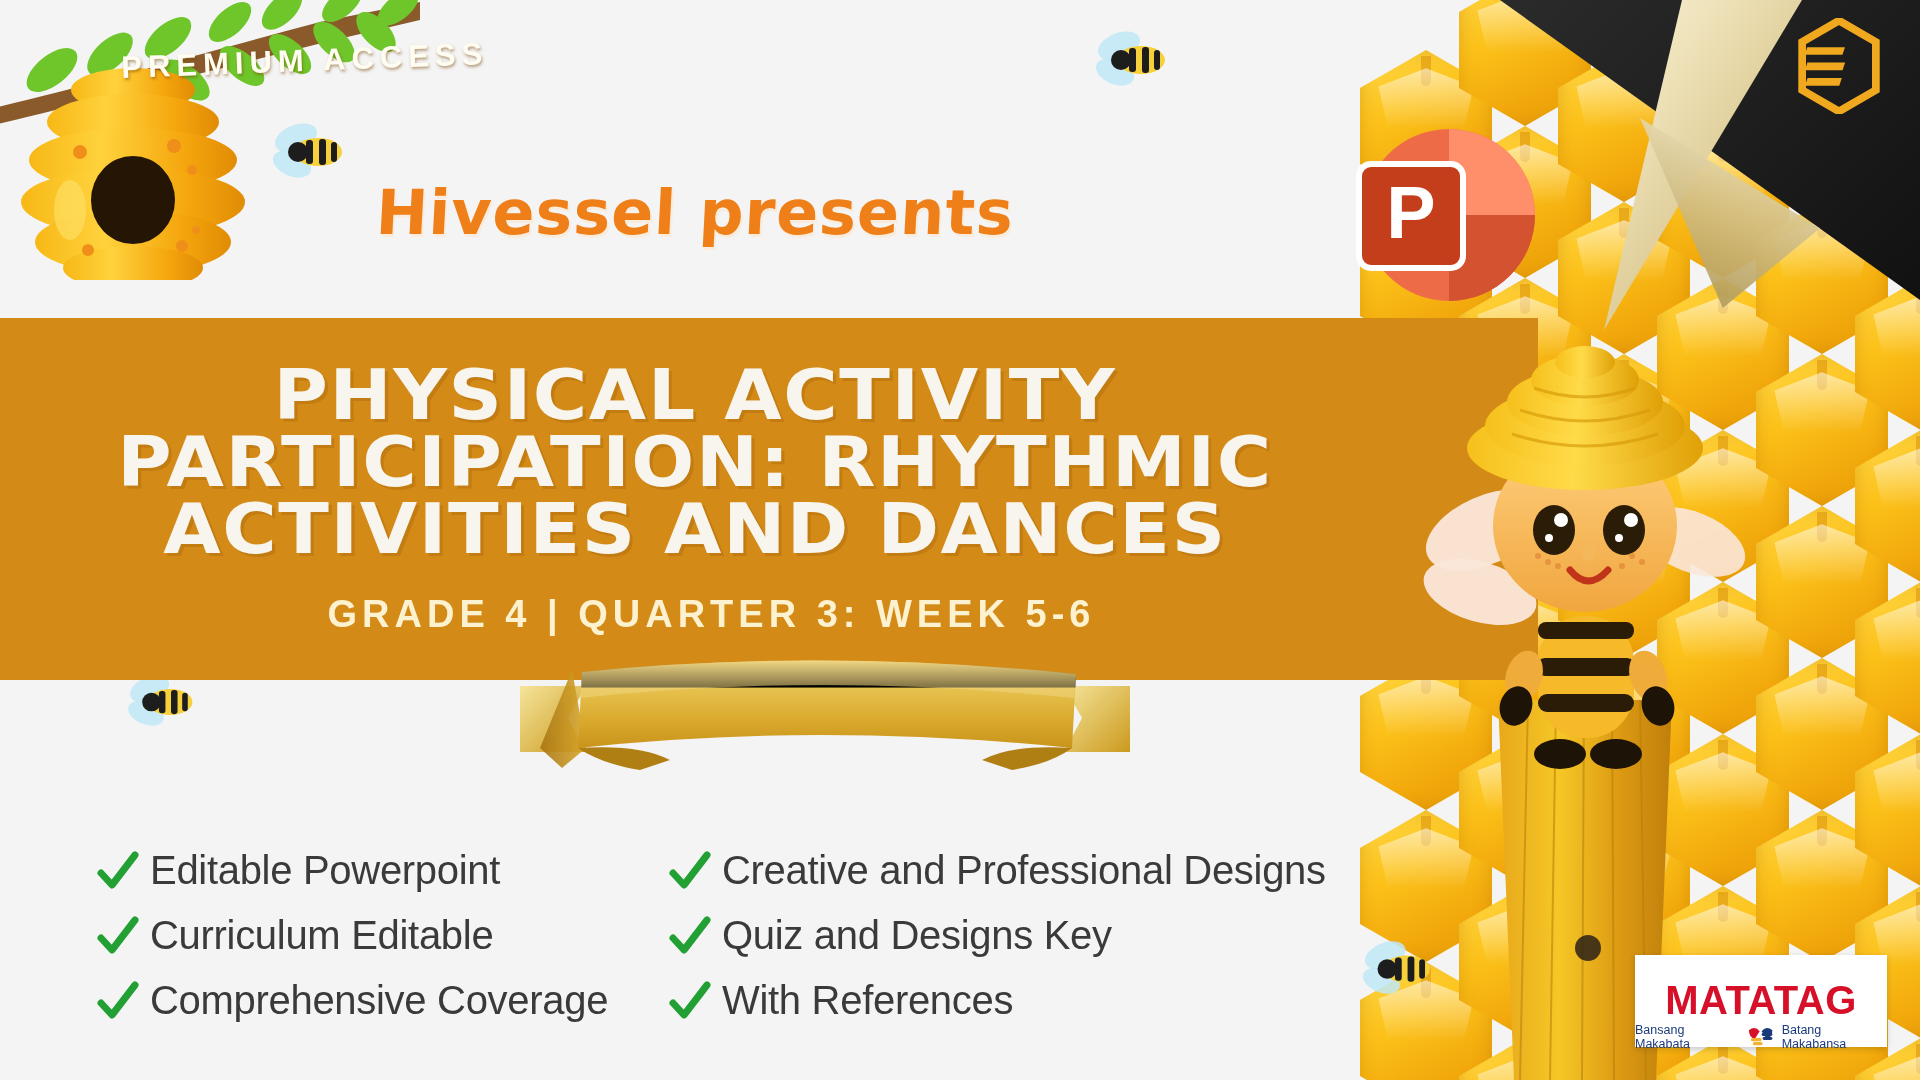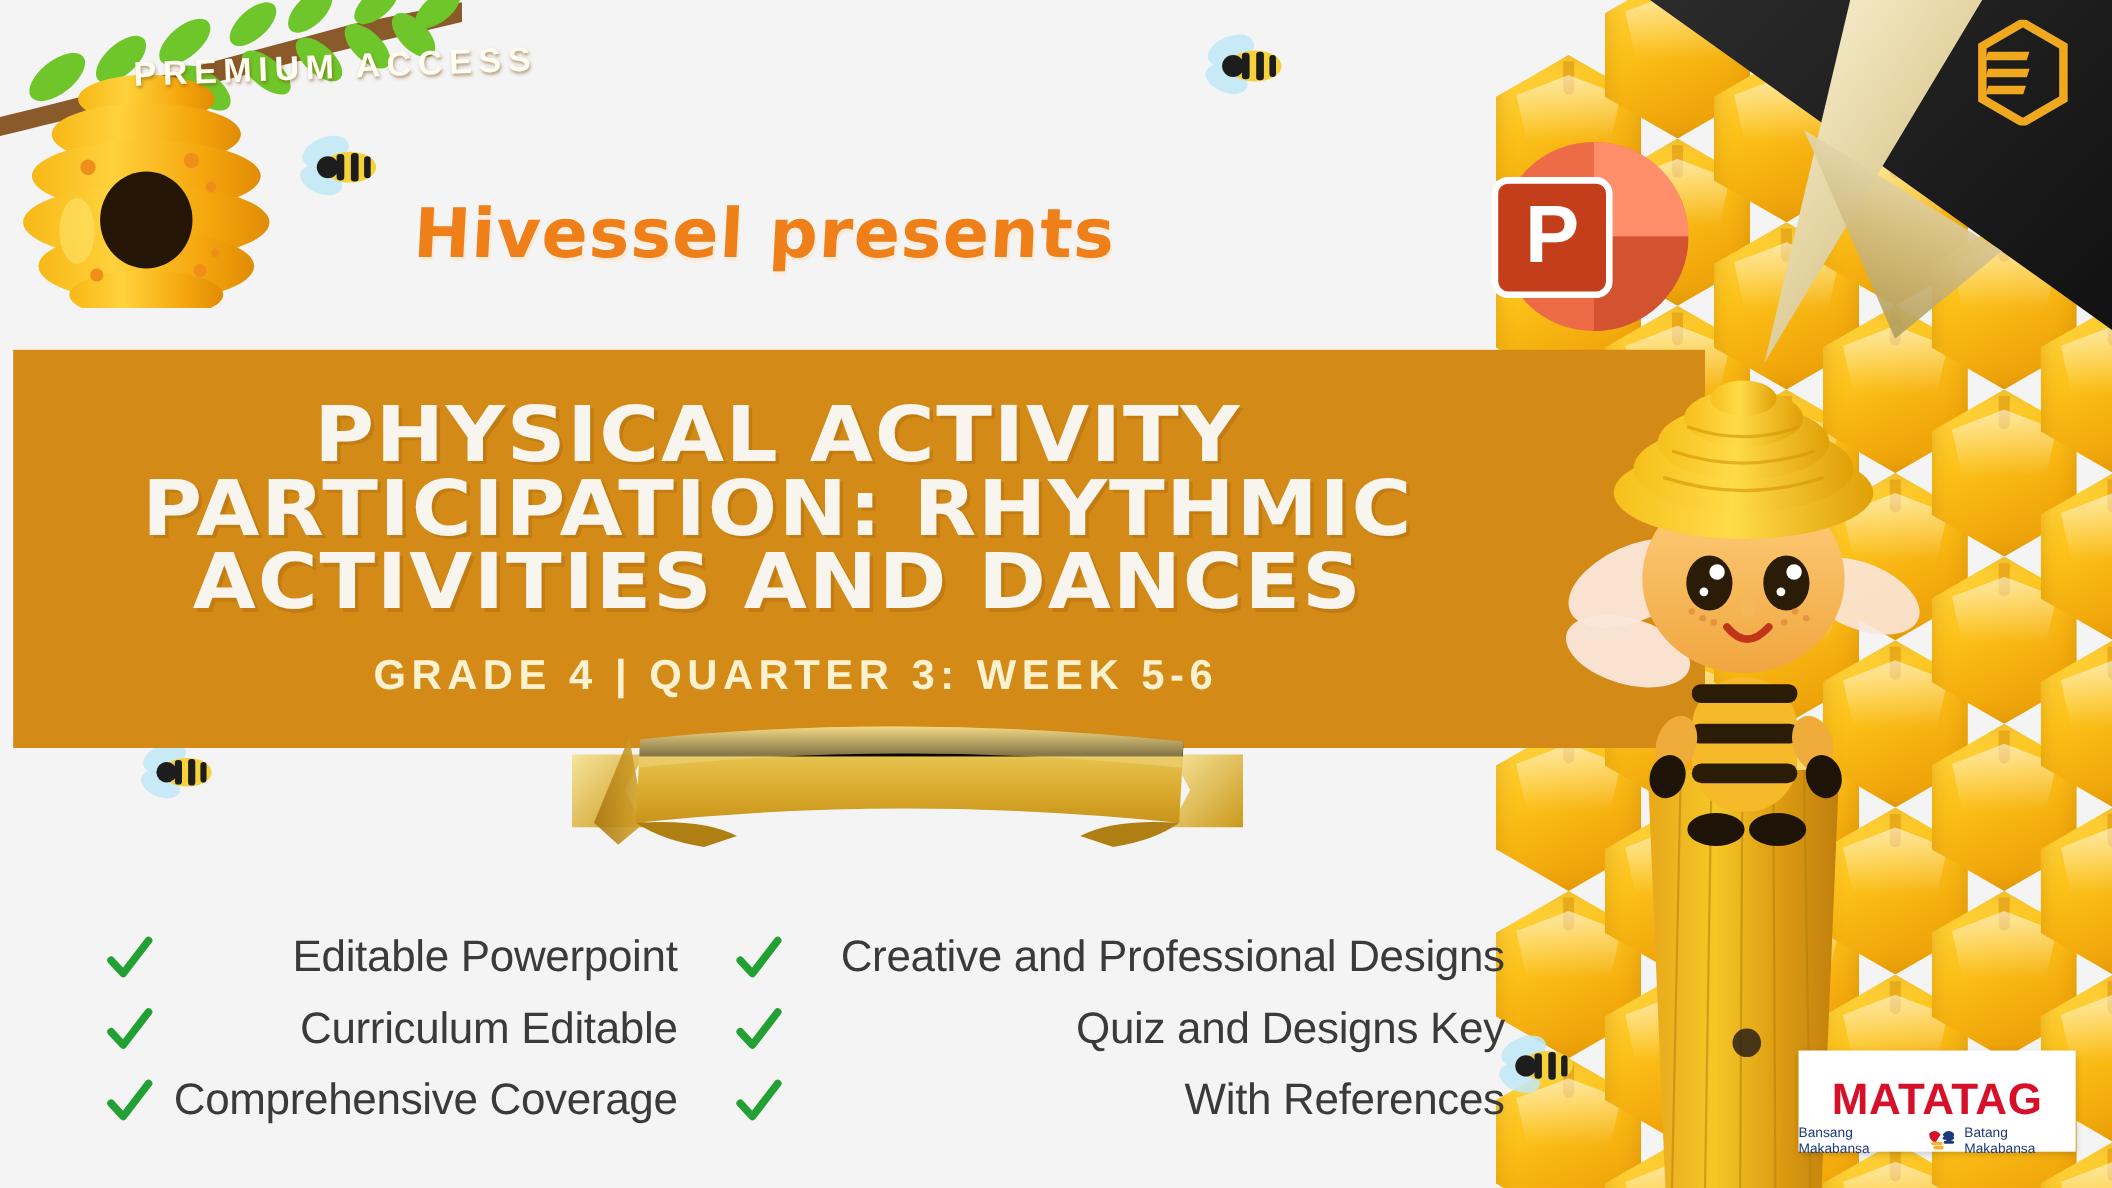--- a/index.html
+++ b/index.html
@@ -54,21 +54,21 @@
   .hex-logo{
     position:absolute;top:18px;right:38px;width:86px;height:96px;
   }
 
   
   .branch-wrap{position:absolute;left:-10px;top:-8px;width:430px;height:300px;}
   .beehive{position:absolute;left:18px;top:60px;width:230px;height:220px;}
 
   
   .band{
-    position:absolute;left:12px;top:318px;width:1538px;height:362px;
+    position:absolute;left:0;top:318px;width:1538px;height:362px;
     background:#d38a17;
   }
   .band-inner{
     position:absolute;left:0;top:0;width:1390px;height:362px;
     display:flex;flex-direction:column;align-items:center;justify-content:center;
   }
   .presents{
     position:absolute;left:0;top:176px;width:1390px;text-align:center;
     font-family:"DejaVu Sans", sans-serif;
     font-size:62px;font-weight:700;color:#ef7f18;
@@ -109,21 +109,21 @@
   }
 
   
   .features{
     position:absolute;left:96px;top:848px;width:1430px;
     display:flex;gap:52px;
   }
   .fcol{display:flex;flex-direction:column;gap:20px;}
   .fcol.left{width:520px;}
   .fcol.right{width:700px;}
-  .frow{display:flex;align-items:center;gap:10px;justify-content:space-between;}
+  .frow{display:flex;align-items:center;gap:10px;}
   .check{width:44px;height:44px;flex:0 0 44px;}
   .flabel{
     font-family:"Liberation Sans", sans-serif;
     font-size:40px;color:#3a3a3a;letter-spacing:-.3px;white-space:nowrap;
   }
 
   
   .ppt{position:absolute;left:1345px;top:120px;width:190px;height:190px;}
 
   
@@ -478,21 +478,21 @@
             <path d="M5 24 L16 36 L39 6" stroke="#22a033" stroke-width="7" fill="none" stroke-linecap="round" stroke-linejoin="round"></path>
           </svg>
         <span class="flabel">With References</span>
       </div>
     </div>
   </div>
 
   <div class="matatag">
     <div class="mt-word">MATATAG</div>
     <div class="mt-sub">
-      <span>Bansang Makabansa</span>
+      <span>Bansang Makabata</span>
       <svg width="30" height="22" viewBox="0 0 30 22">
         <path d="M3 4 Q9 -1 14 5 L9 13 Q3 11 3 4 Z" fill="#d7102a"></path>
         <path d="M27 4 Q21 -1 16 5 L21 13 Q27 11 27 4 Z" fill="#1b3a7a"></path>
         <g fill="#1b3a7a">
             <rect x="16" y="7" width="11" height="3" rx="1.5"></rect>
             <rect x="17" y="11" width="10" height="3" rx="1.5"></rect>
           </g>
         <g fill="#f2b233">
             <rect x="5" y="12" width="11" height="3.4" rx="1.7"></rect>
             <rect x="7" y="16" width="10" height="3.4" rx="1.7"></rect>

